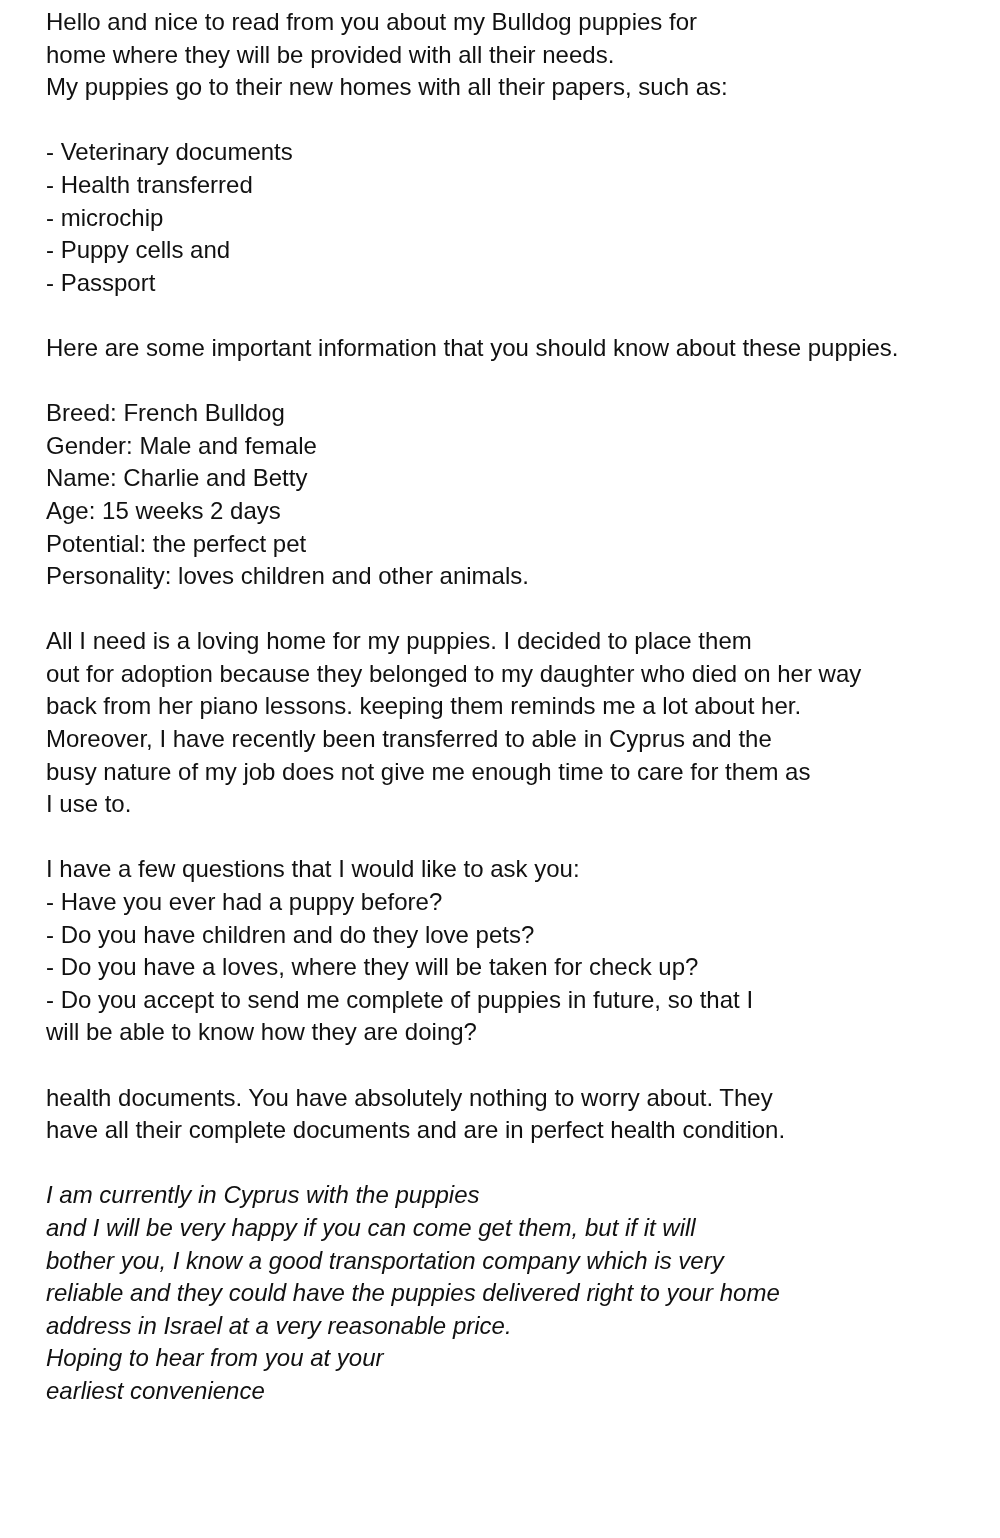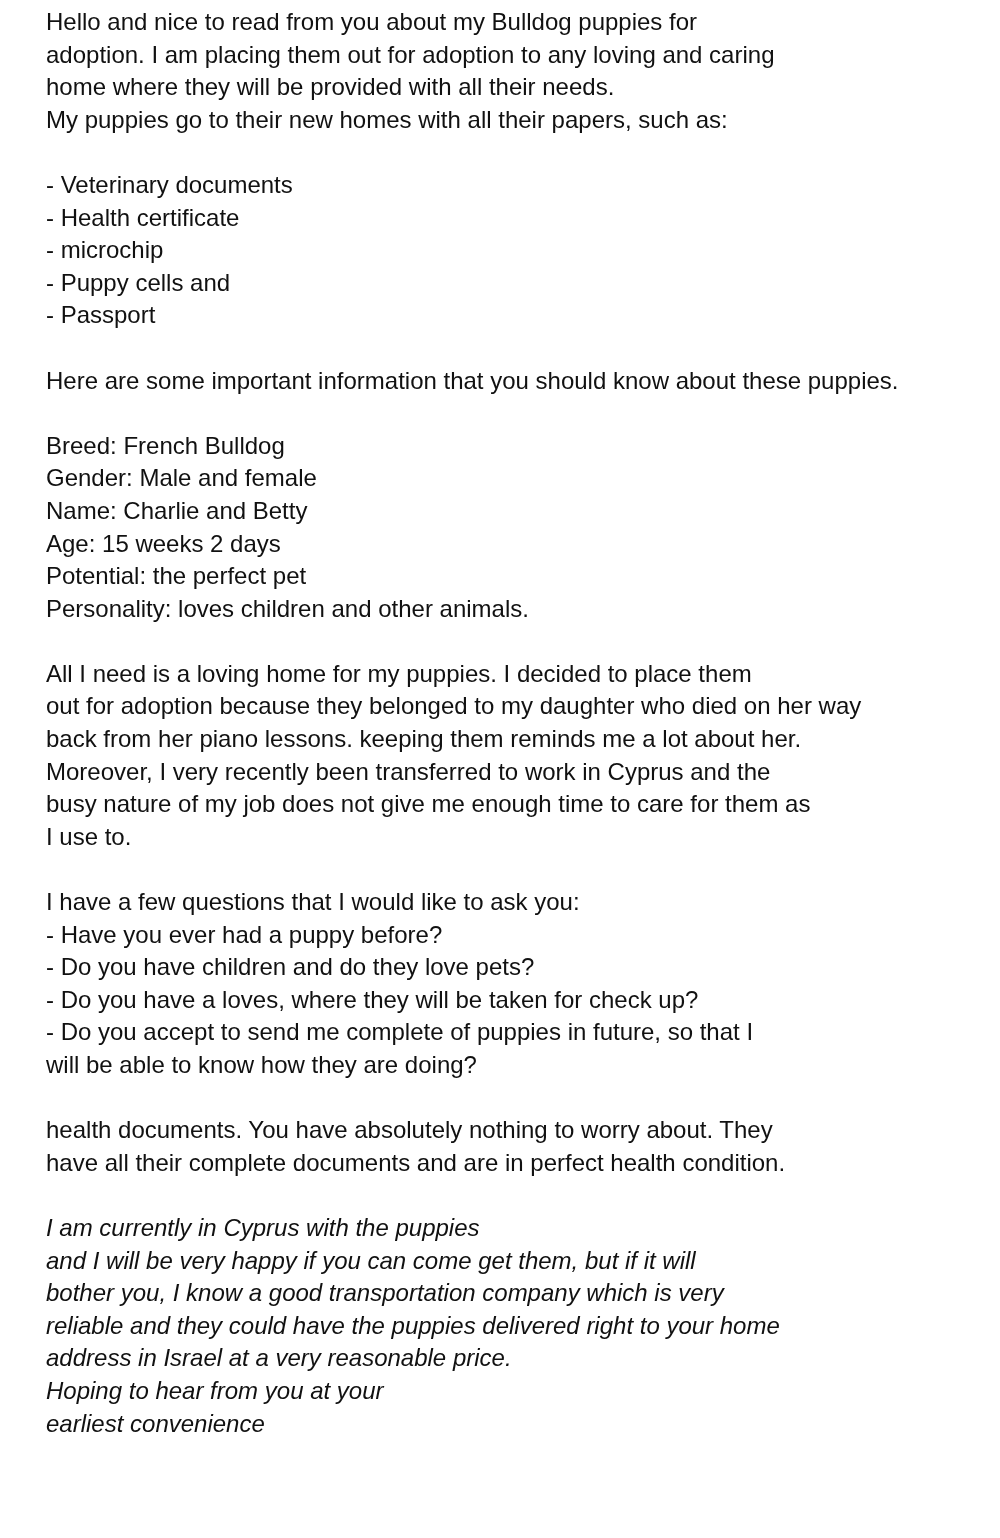--- a/index.html
+++ b/index.html
@@ -34,47 +34,46 @@
     white-space: pre;
   }
 </style>
 </head>
 <body>
 
 <main class="letter">
   <div id="letter-body">
       <div class="paragraph">
         <div class="text-line">Hello and nice to read from you about my Bulldog puppies for</div>
-        <div class="text-line">adoption. I am placing them out for adoption to any loving and caring</div>
         <div class="text-line">home where they will be provided with all their needs.</div>
         <div class="text-line">My puppies go to their new homes with all their papers, such as:</div>
       </div>
       <div class="paragraph">
         <div class="text-line">- Veterinary documents</div>
-        <div class="text-line">- Health certificate</div>
+        <div class="text-line">- Health transferred</div>
         <div class="text-line">- microchip</div>
         <div class="text-line">- Puppy cells and</div>
         <div class="text-line">- Passport</div>
       </div>
       <div class="paragraph">
         <div class="text-line">Here are some important information that you should know about these puppies.</div>
       </div>
       <div class="paragraph">
         <div class="text-line">Breed: French Bulldog</div>
         <div class="text-line">Gender: Male and female</div>
         <div class="text-line">Name: Charlie and Betty</div>
         <div class="text-line">Age: 15 weeks 2 days</div>
         <div class="text-line">Potential: the perfect pet</div>
         <div class="text-line">Personality: loves children and other animals.</div>
       </div>
       <div class="paragraph">
         <div class="text-line">All I need is a loving home for my puppies. I decided to place them</div>
         <div class="text-line">out for adoption because they belonged to my daughter who died on her way</div>
         <div class="text-line">back from her piano lessons. keeping them reminds me a lot about her.</div>
-        <div class="text-line">Moreover, I very recently been transferred to work in Cyprus and the</div>
+        <div class="text-line">Moreover, I have recently been transferred to able in Cyprus and the</div>
         <div class="text-line">busy nature of my job does not give me enough time to care for them as</div>
         <div class="text-line">I use to.</div>
       </div>
       <div class="paragraph">
         <div class="text-line">I have a few questions that I would like to ask you:</div>
         <div class="text-line">- Have you ever had a puppy before?</div>
         <div class="text-line">- Do you have children and do they love pets?</div>
         <div class="text-line">- Do you have a loves, where they will be taken for check up?</div>
         <div class="text-line">- Do you accept to send me complete of puppies in future, so that I</div>
         <div class="text-line">will be able to know how they are doing?</div>

